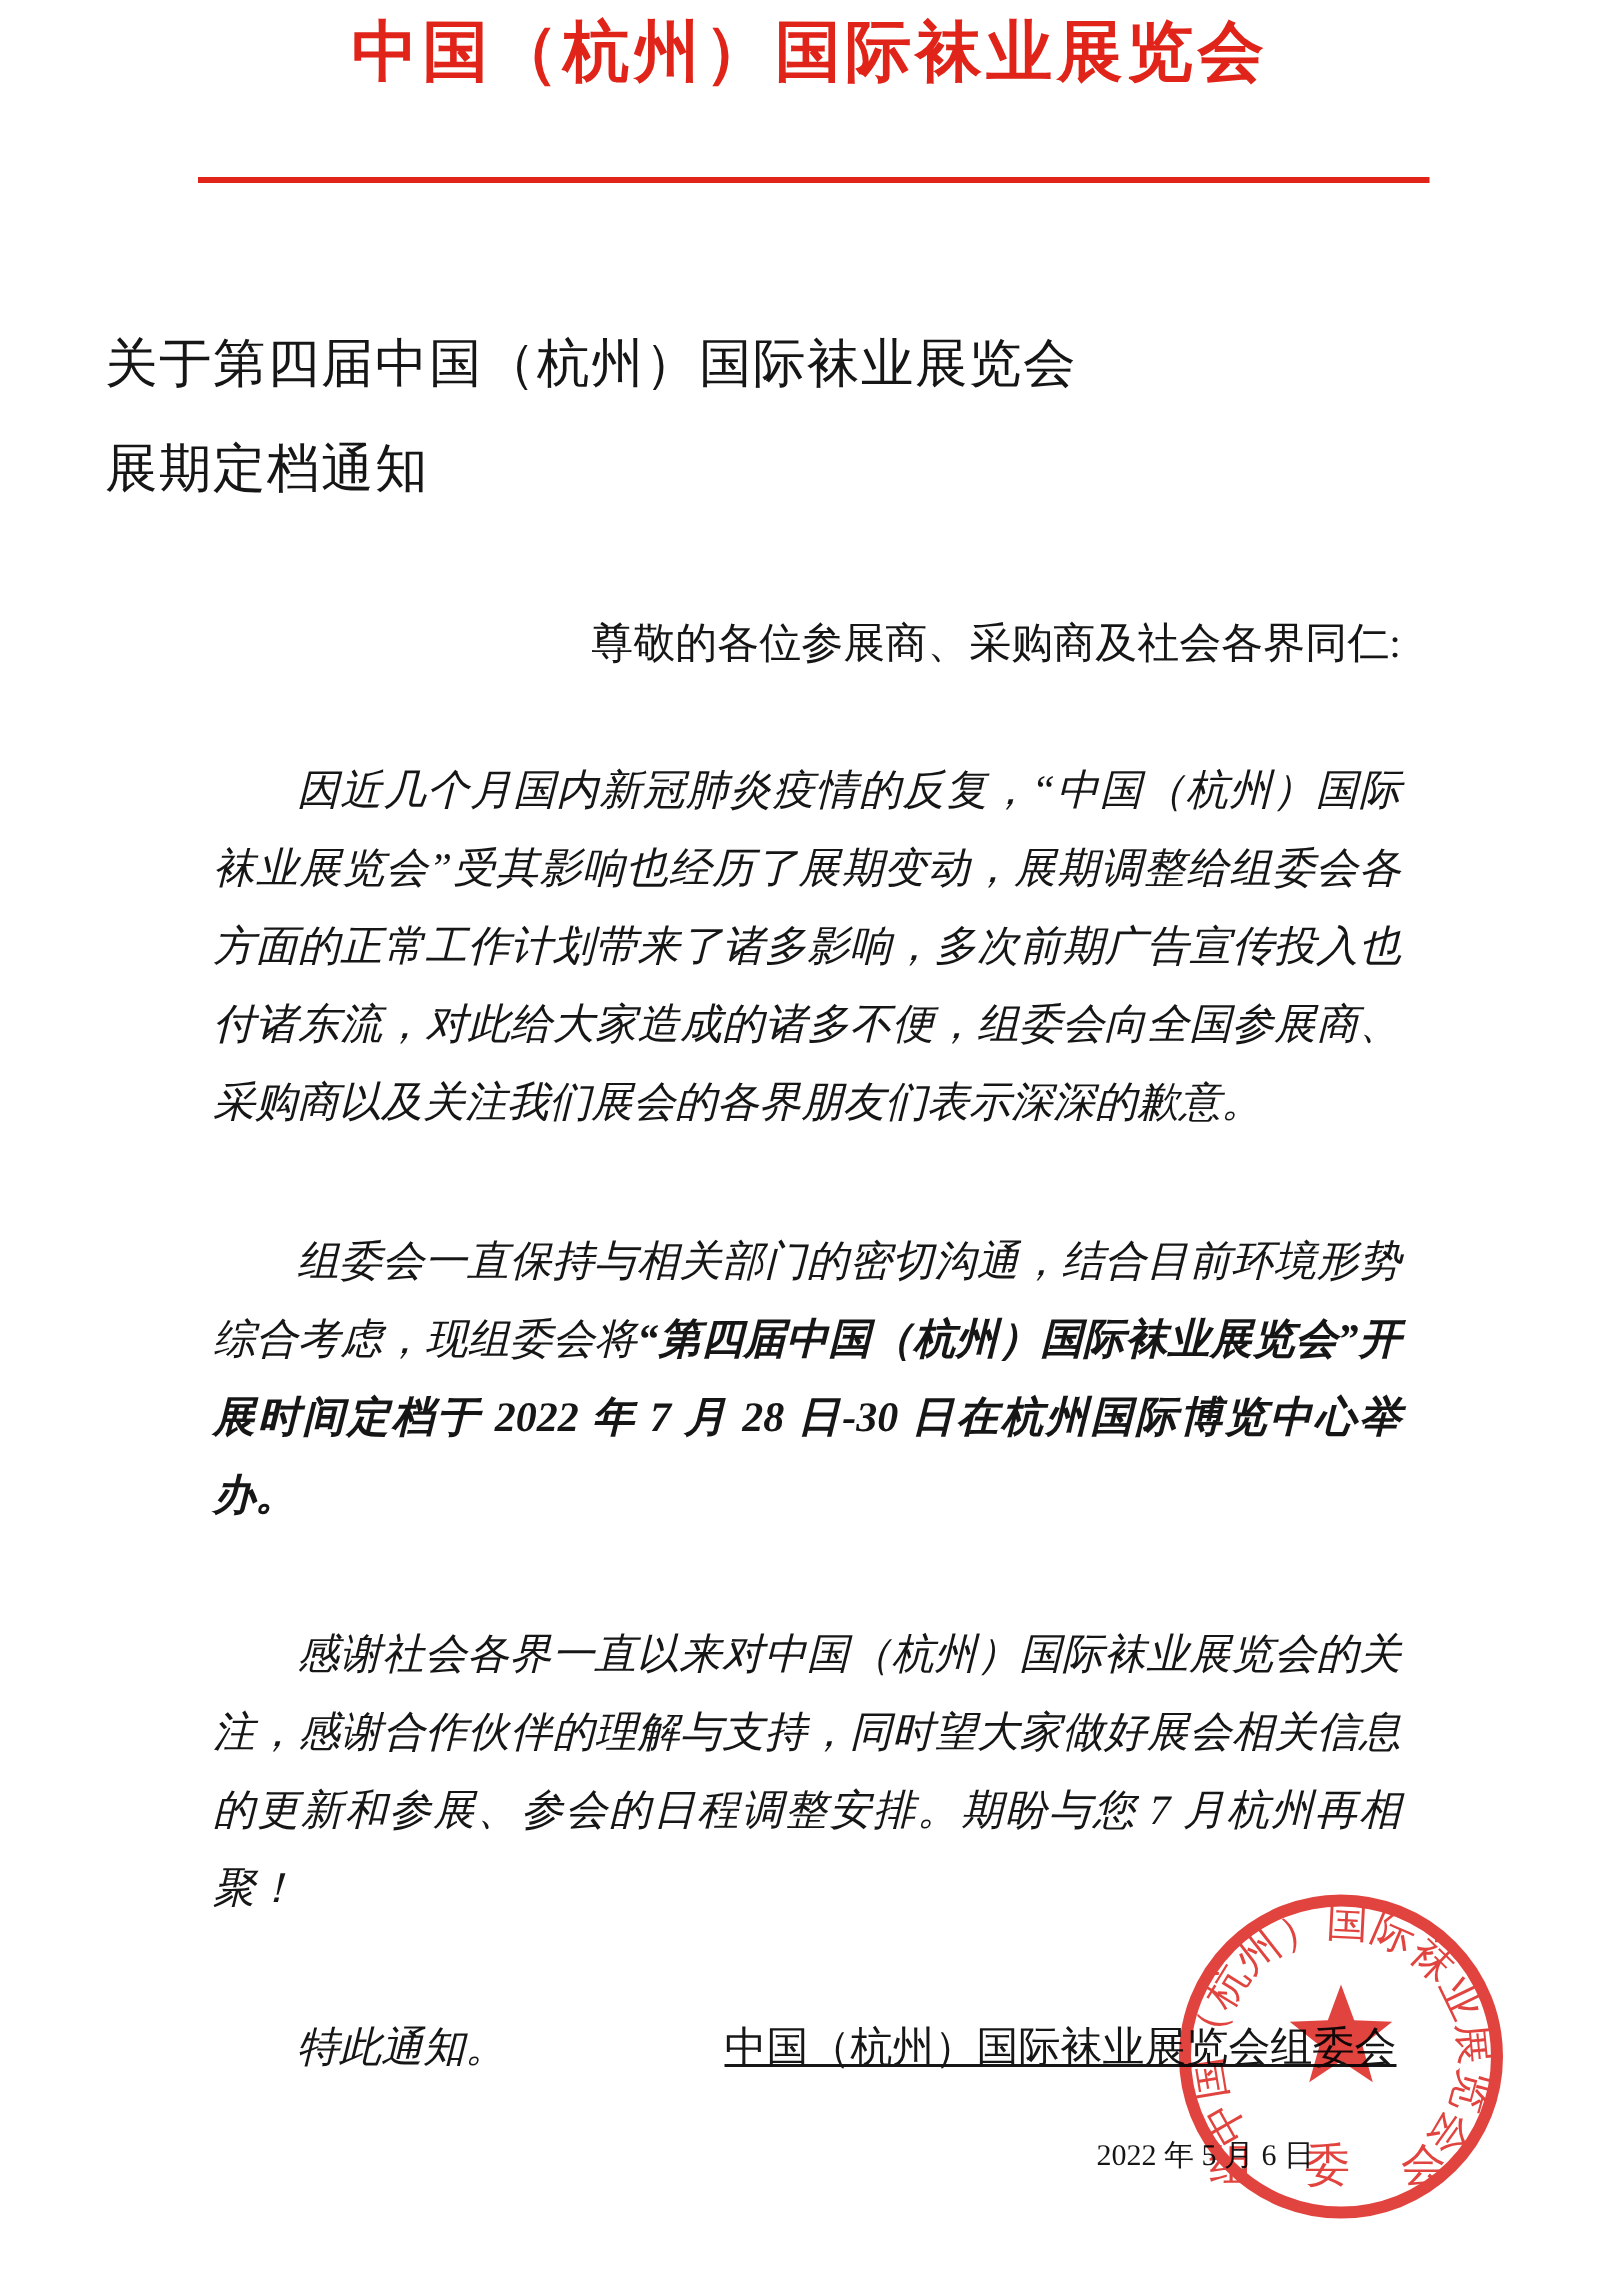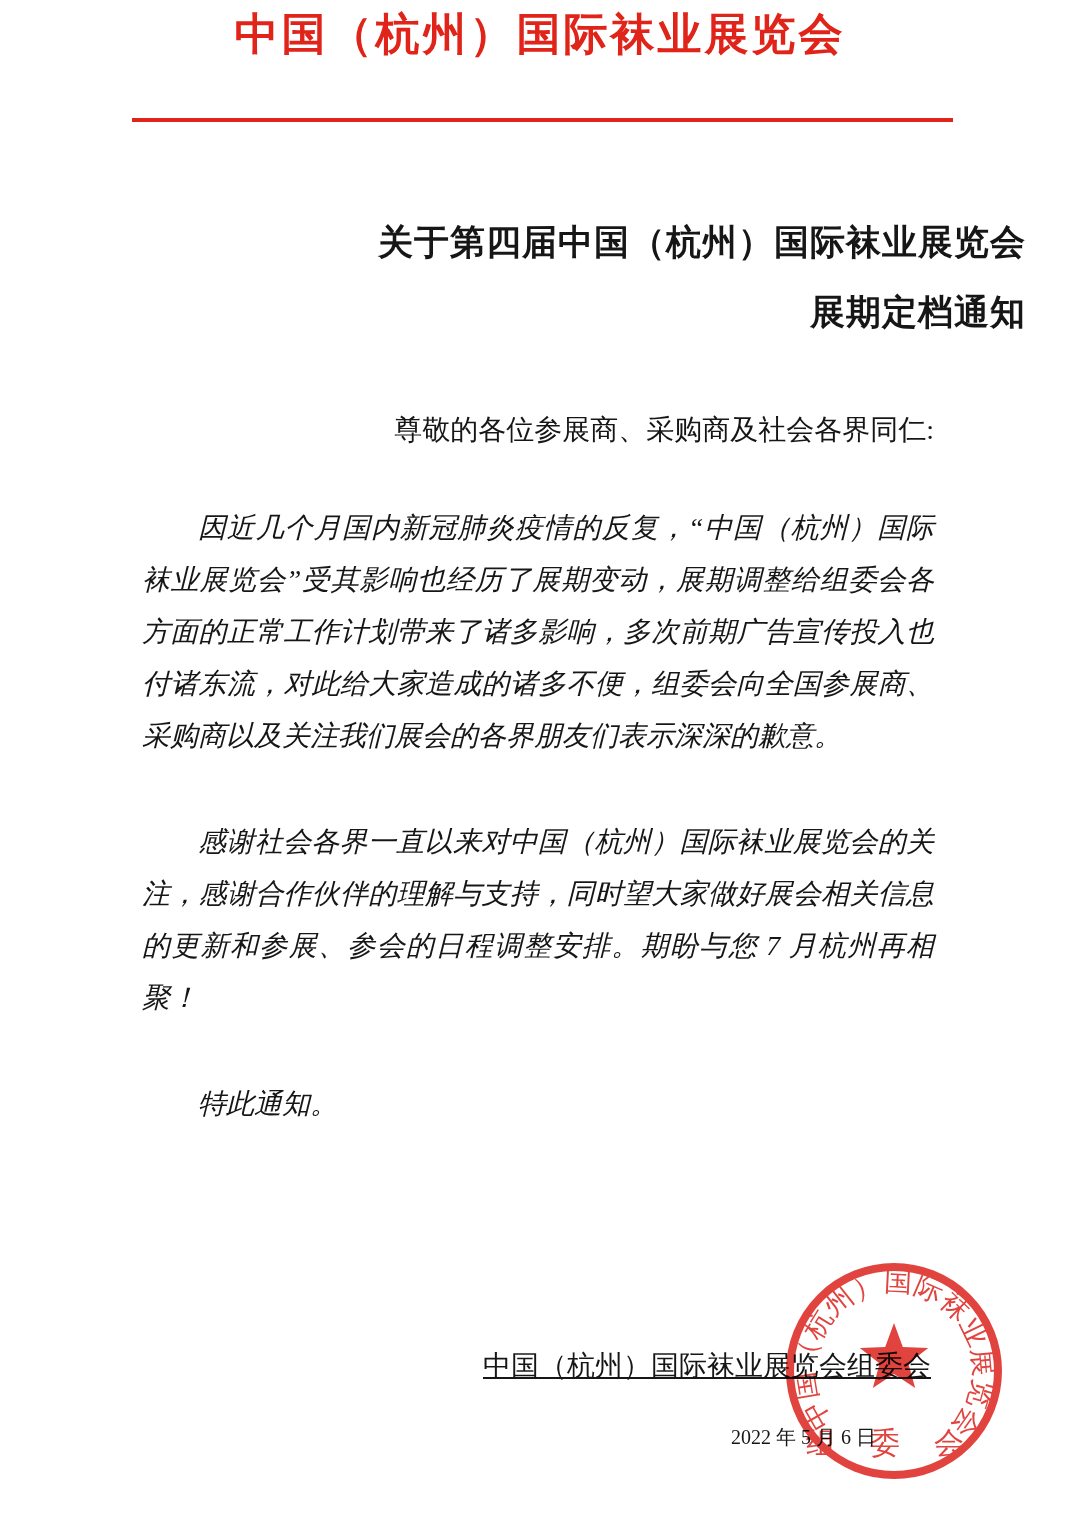--- a/index.html
+++ b/index.html
@@ -23,25 +23,26 @@
     letter-spacing: 3px;
     color: #e02419;
   }
   .rule {
     height: 4px;
     margin: 52px 73px 0 78px;
     background: #e02419;
   }
   .doc-title {
     margin-top: 86px;
-    text-align: right;
+    text-align: left;
     font-size: 35px;
-    font-weight: 700;
+    font-weight: 400;
     line-height: 70px;
     letter-spacing: 1px;
+    margin-left: 16px;
   }
   .salutation {
     margin: 64px 92px 0 88px;
     font-size: 28px;
     line-height: 36px;
     text-align: right;
   }
   .body-text {
     margin: 54px 92px 0 88px;
     font-size: 28px;
@@ -105,20 +106,21 @@
 
   <div class="doc-title">
     <div>关于第四届中国（杭州）国际袜业展览会</div>
     <div>展期定档通知</div>
   </div>
 
   <div class="salutation">尊敬的各位参展商、采购商及社会各界同仁:</div>
 
   <div class="body-text">
     <p>因近几个月国内新冠肺炎疫情的反复，“中国（杭州）国际袜业展览会”受其影响也经历了展期变动，展期调整给组委会各方面的正常工作计划带来了诸多影响，多次前期广告宣传投入也付诸东流，对此给大家造成的诸多不便，组委会向全国参展商、采购商以及关注我们展会的各界朋友们表示深深的歉意。</p>
+    <p><span>组委会一直保持与相关部门的密切沟通，结合目前环境形势综合考虑，现组委会将</span><span class="bold">“第四届中国（杭州）国际袜业展览会”开展时间定档于 2022 年 7 月 28 日-30 日在杭州国际博览中心举办。</span></p>
     <p>感谢社会各界一直以来对中国（杭州）国际袜业展览会的关注，感谢合作伙伴的理解与支持，同时望大家做好展会相关信息的更新和参展、参会的日程调整安排。期盼与您 7 月杭州再相聚！</p>
     <p>特此通知。</p>
   </div>
 
   <div class="signature">中国（杭州）国际袜业展览会组委会</div>
 
   <div class="date">2022 年 5 月 6 日</div>
 
   <svg class="stamp" viewBox="0 0 230 230" xmlns="http://www.w3.org/2000/svg">
     <defs>

